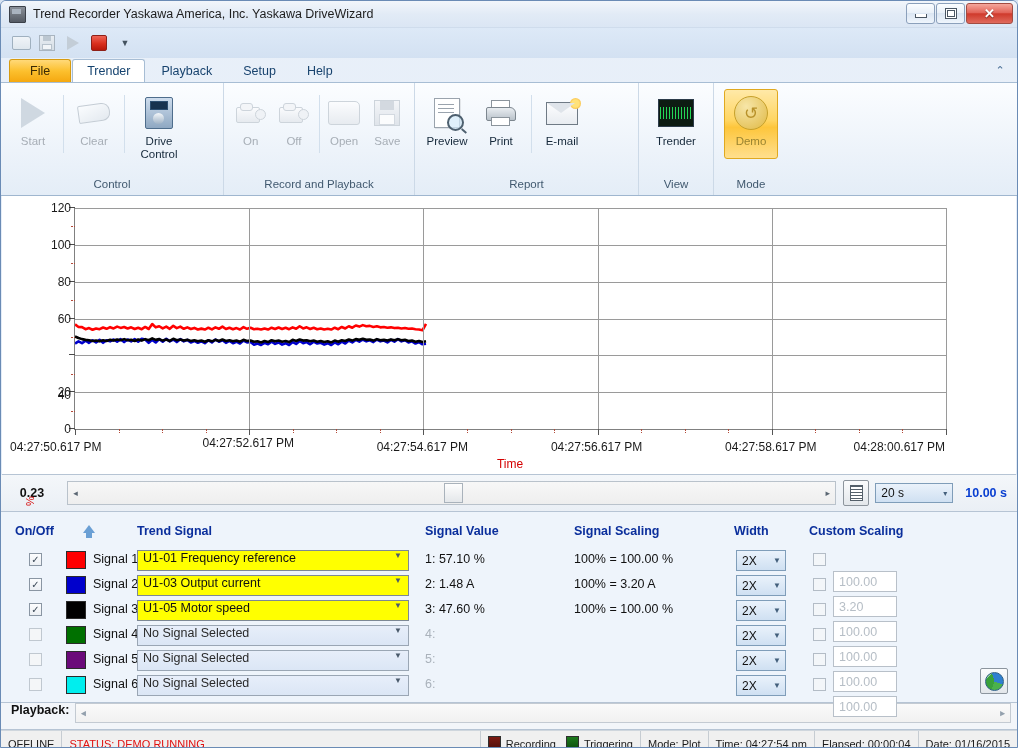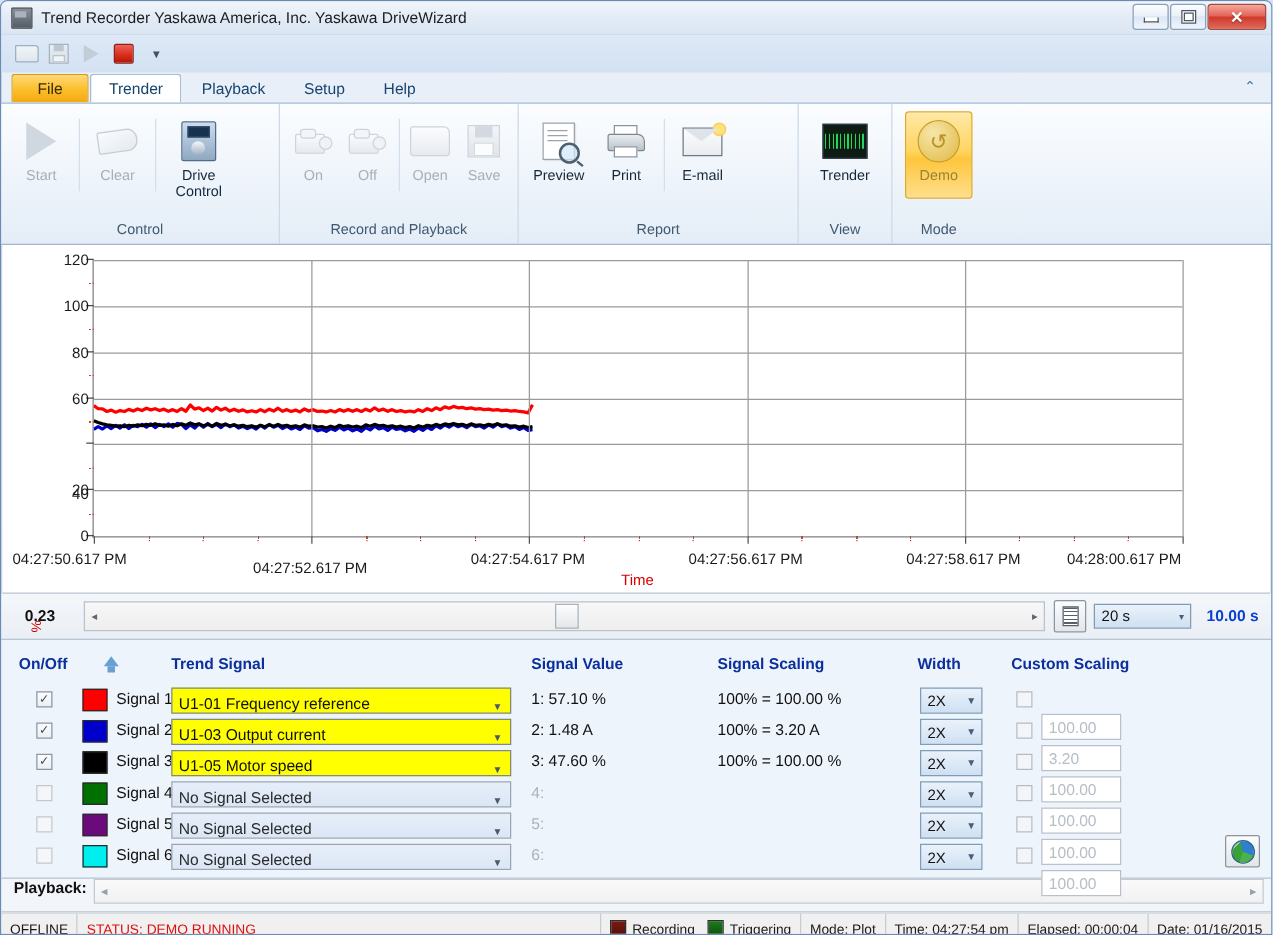--- a/index.html
+++ b/index.html
@@ -196,21 +196,21 @@
   .chk{
     position:absolute;left:28px;top:5px;width:13px;height:13px;border:1px solid #8a96a3;
     background:linear-gradient(180deg,#fcfdfe,#eceff3);box-sizing:border-box;
     font-size:10px;color:#3c4a58;text-align:center;line-height:11px;
   }
   .chk.off{border-color:#c0c8d0;background:#f4f6f8;}
   .swatch{position:absolute;left:65px;top:3px;width:18px;height:16px;border:1px solid #2b2b2b;}
   .sig-label{position:absolute;left:92px;top:4px;font-size:12.5px;color:#111;}
   .sig-combo{
     position:absolute;left:136px;top:2px;width:272px;height:21px;box-sizing:border-box;
-    border:1px solid #9aa6b4;display:flex;align-items:flex-end;padding-left:5px;
+    border:1px solid #9aa6b4;display:flex;align-items:flex-start;padding-left:5px;
     font-size:12.5px;color:#111;
   }
   .sig-combo.filled{background:#ffff00;border-color:#7d8895;}
   .sig-combo.empty{background:linear-gradient(180deg,#e7eefa,#dbe6f5);color:#2a2a2a;}
   .sig-combo .caret{position:absolute;right:6px;font-size:8px;color:#4a5a6b;}
   .sig-value{position:absolute;left:424px;top:4px;font-size:12.5px;color:#111;white-space:nowrap;}
   .sig-value.dim{color:#aab2bb;}
   .sig-scaling{position:absolute;left:573px;top:4px;font-size:12.5px;color:#111;white-space:nowrap;}
   .width-combo{
     position:absolute;left:735px;top:2px;width:50px;height:21px;box-sizing:border-box;
@@ -498,21 +498,21 @@
         <div class="xminor" style="left: 609.7px;"></div>
         <div class="xminor" style="left: 653.25px;"></div>
         <div class="xminor" style="left: 740.35px;"></div>
         <div class="xminor" style="left: 783.9px;"></div>
         <div class="xminor" style="left: 827.45px;"></div>
       </div>
     <div class="axis-xlabel-host">
       <div class="axis-xlabel">Time</div>
     </div>
   <div class="xlabel" style="left: 8px; top: 244px; transform: none;">04:27:50.617 PM</div>
-      <div class="xlabel" style="left: 246.2px; top: 251px;">04:27:52.617 PM</div>
+      <div class="xlabel" style="left: 246.2px; top: 240px;">04:27:52.617 PM</div>
       <div class="xlabel" style="left: 420.4px; top: 244px;">04:27:54.617 PM</div>
       <div class="xlabel" style="left: 594.6px; top: 244px;">04:27:56.617 PM</div>
       <div class="xlabel" style="left: 768.8px; top: 244px;">04:27:58.617 PM</div>
       <div class="xlabel" style="left: 943px; top: 244px; transform: translateX(-100%);">04:28:00.617 PM</div>
     </div>
 
   <div class="timebar">
     <div class="tb-val">0.23</div>
     <div class="scrollbar">
       <span class="sb-arrow">◂</span>

